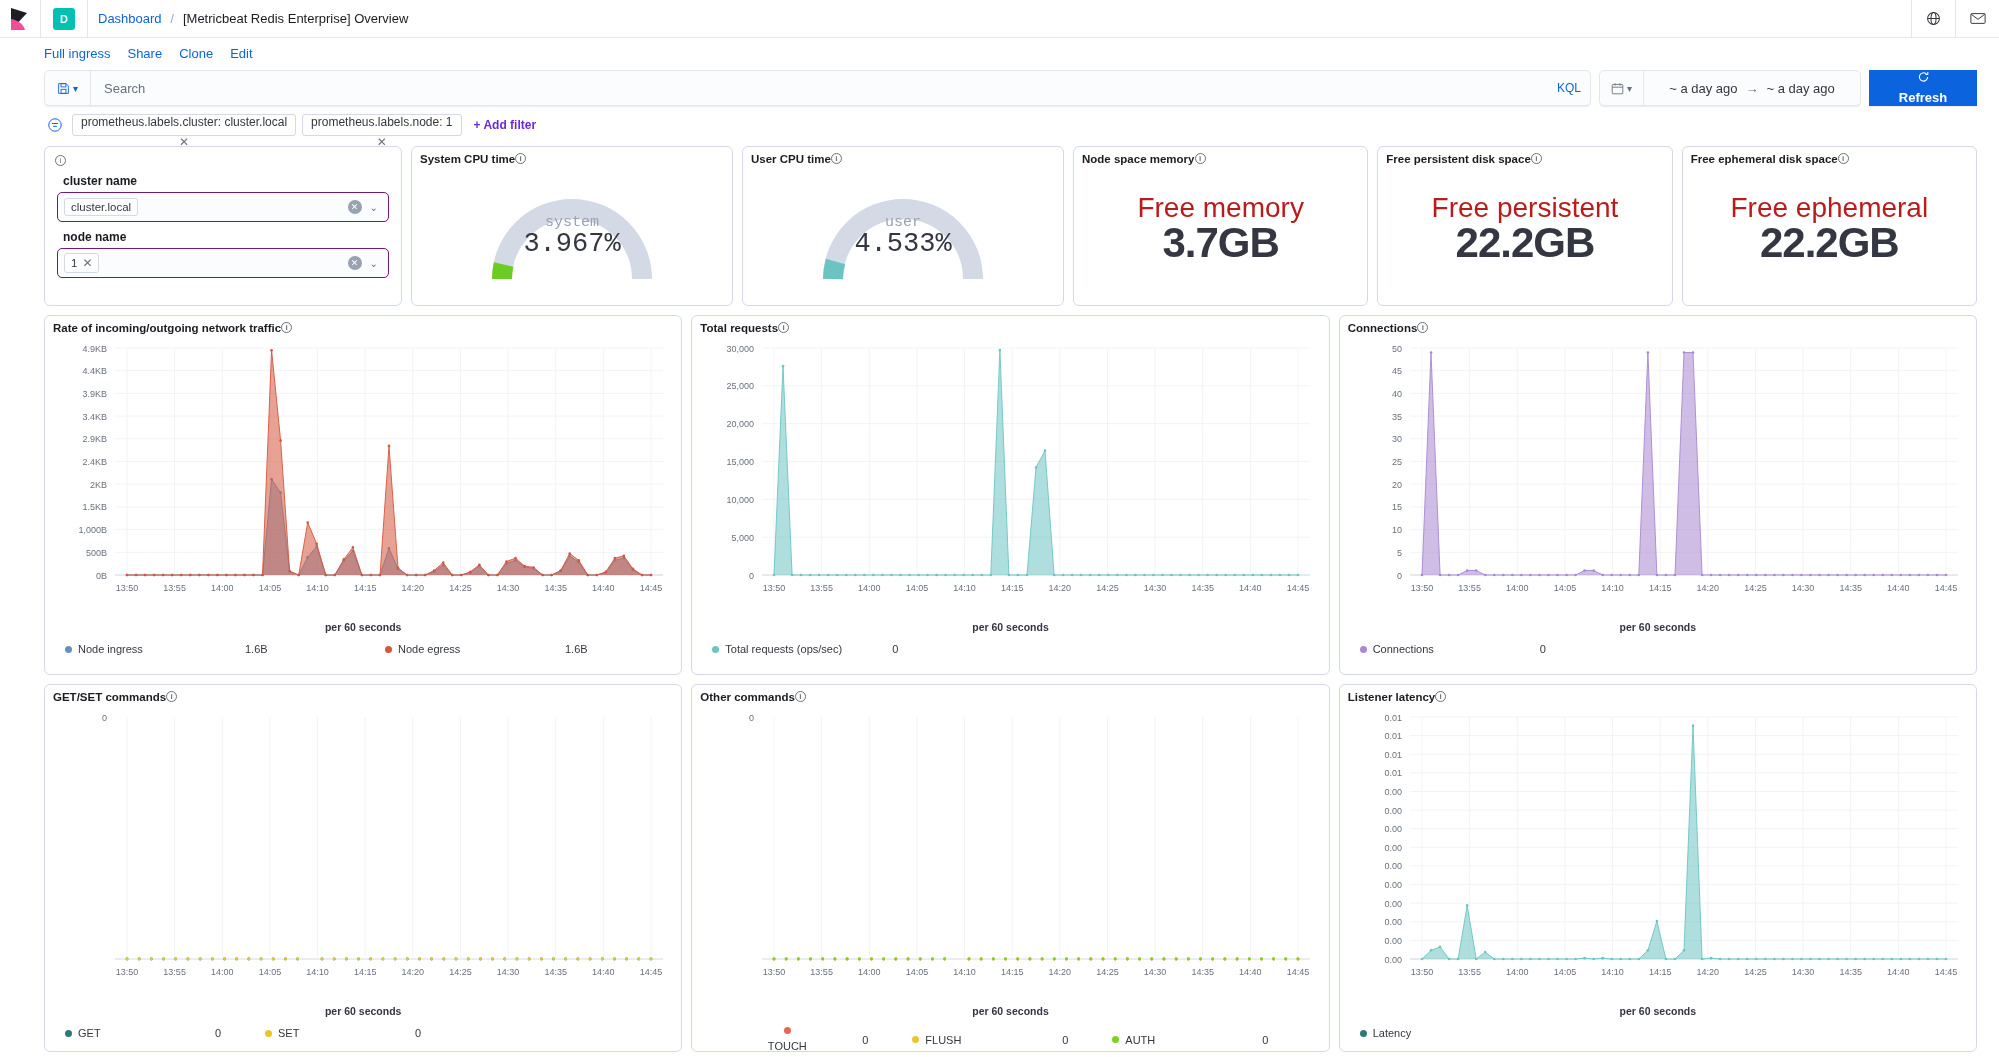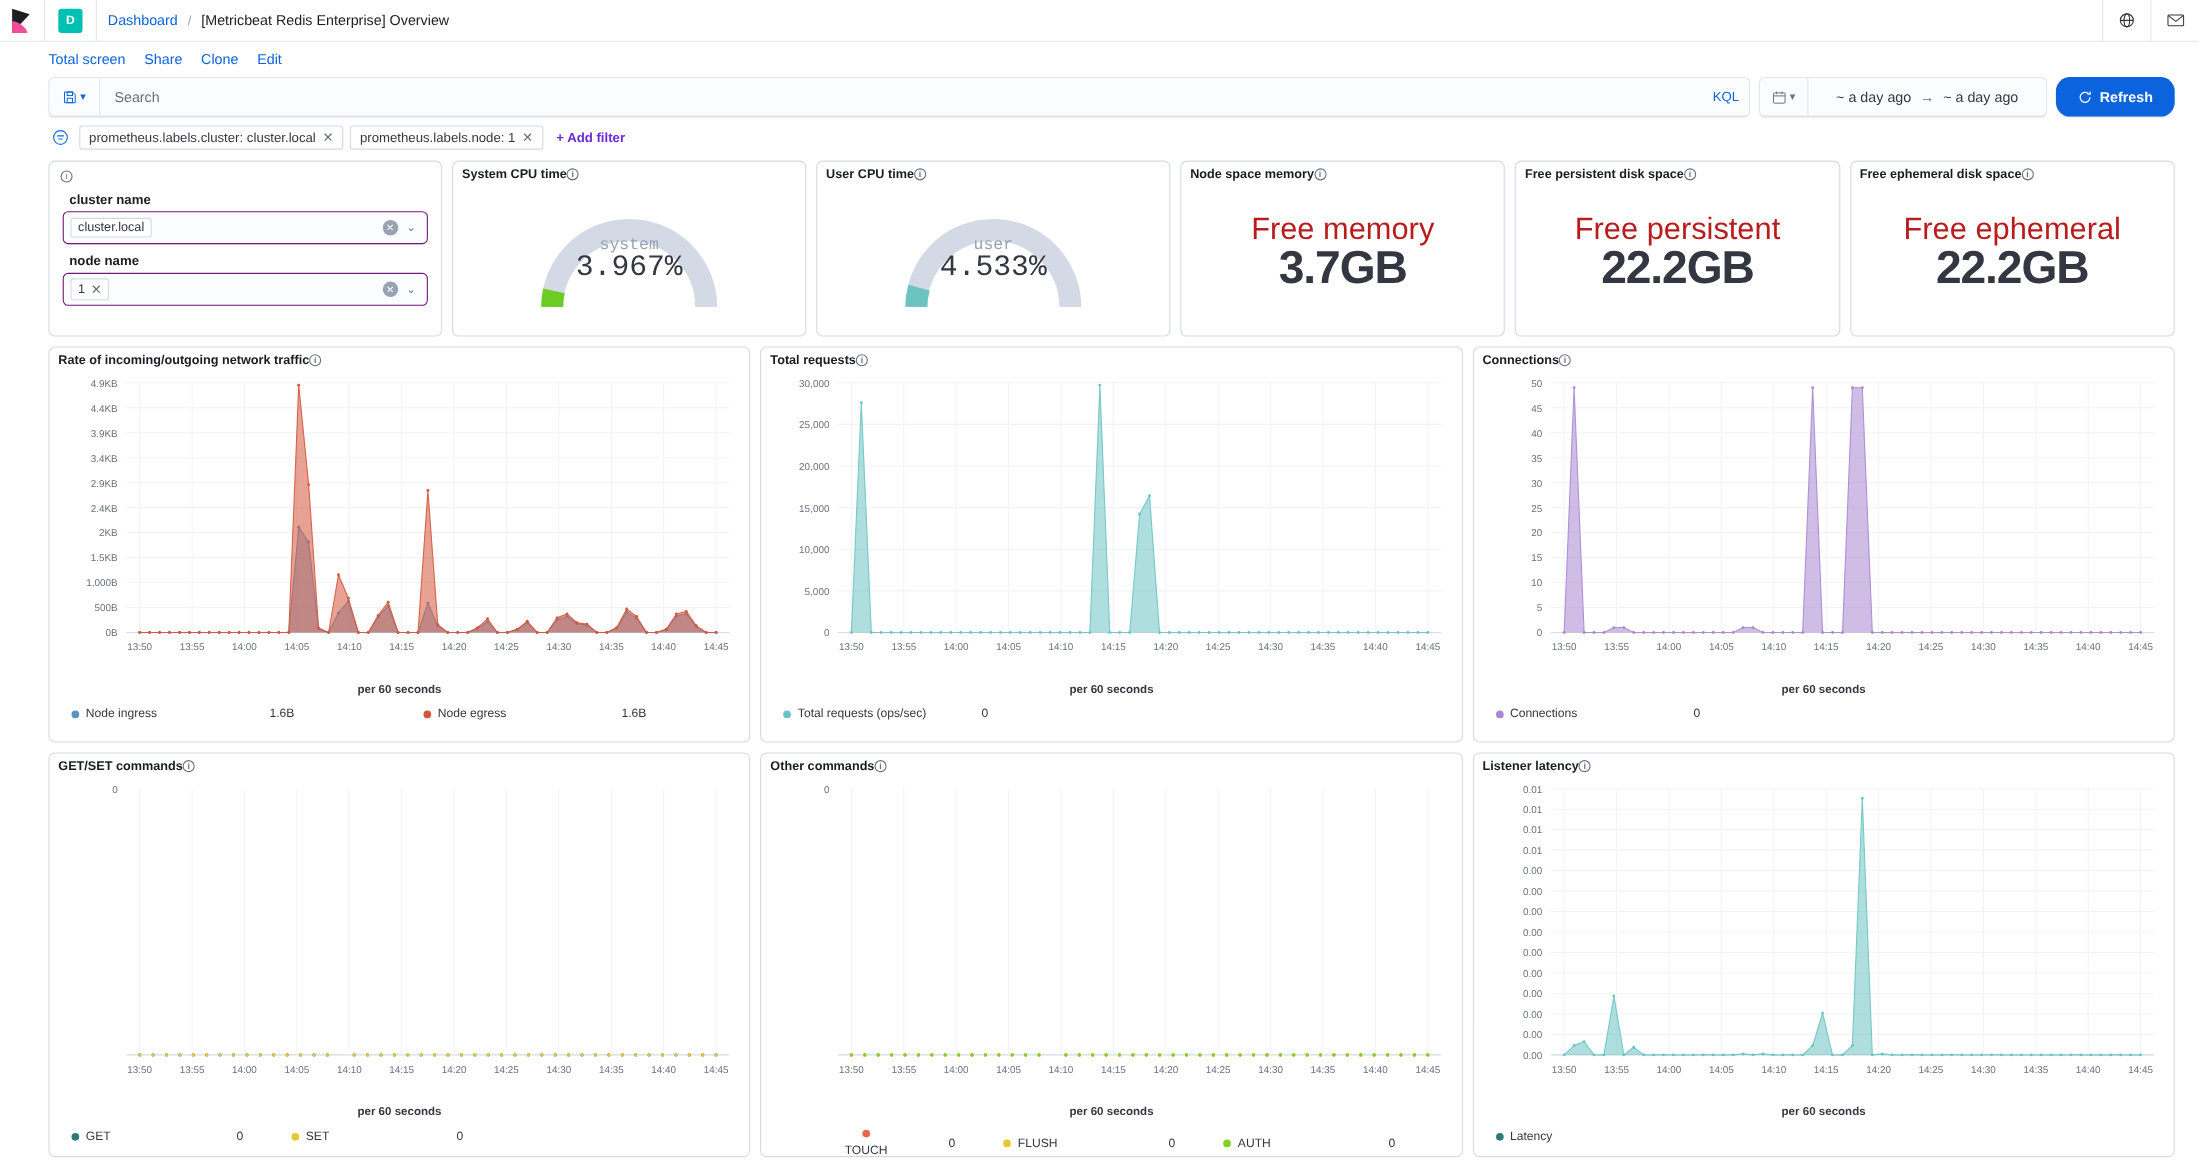--- a/index.html
+++ b/index.html
@@ -64,37 +64,39 @@
     width: 44px; height: 34px; display: flex; align-items: center; justify-content: center;
     gap: 3px; border-right: 1px solid #e3e6ec; cursor: pointer;
   }
   .dp-range {
     flex: 1; text-align: right; font-size: 13px; color: #343741;
     display: flex; align-items: center; justify-content: center; gap: 8px; cursor: pointer;
   }
   .arrow-r { color: #69707d; }
   .refresh-btn {
     height: 36px; min-width: 108px; background: #0b64dd; color: #fff;
-    border: none; border-radius: 13px; font-size: 13px; font-weight: 600;
+    border: none; border-radius: 0; font-size: 13px; font-weight: 600;
     display: flex; align-items: center; justify-content: center; gap: 7px;
     cursor: pointer; font-family: inherit;
     box-shadow: 0 1px 1px -1px rgba(152,162,179,0.2), 0 2px 2px -1px rgba(152,162,179,0.2);
+    flex-direction: column;
   }
 
   
   .filterbar { display: flex; align-items: center; gap: 6px; padding: 8px 22px 6px 44px; }
   .filter-opts-btn {
     width: 22px; height: 22px; border-radius: 3px; display: flex;
     align-items: center; justify-content: center; cursor: pointer;
   }
   .filter-pill {
     display: flex; align-items: center; gap: 6px; height: 22px;
     padding: 0 8px; background: #fff; border: 1px solid #d3dae6;
     border-radius: 3px; font-size: 12px; color: #343741; cursor: pointer;
     box-shadow: 0 1px 1px -1px rgba(152,162,179,0.2);
+    flex-direction: column;
   }
   .pill-x { color: #69707d; font-size: 12px; }
   .add-filter { font-size: 12px; color: #6d28d9; margin-left: 6px; cursor: pointer; font-weight: 600; }
 
   
   .dash { padding: 4px 22px 0 44px; }
   .row { display: flex; gap: 9px; margin-bottom: 9px; }
   .panel {
     background: #fff; border: 1px solid #d3dae6; border-radius: 6px;
     position: relative; overflow: hidden;
@@ -191,21 +193,21 @@
     <div class="top-icon-btn">
       <svg width="16" height="13" viewBox="0 0 18 14" fill="none" stroke="#343741" stroke-width="1.1">
         <rect x="1" y="1.5" width="16" height="11" rx="1"></rect>
           <path d="M1.4 2.2 L9 8 L16.6 2.2"></path>
       </svg>
     </div>
   </div>
 </div>
 
 <div class="appmenu">
-  <a>Total screen</a>
+  <a>Full ingress</a>
   <a>Share</a>
   <a>Clone</a>
   <a>Edit</a>
 </div>
 
 <div class="querybar">
   <div class="query-input-wrap">
     <div class="saved-q-btn">
       <svg width="13" height="13" viewBox="0 0 16 16" fill="none" stroke="#0b64dd" stroke-width="1.1">
         <path d="M2 2h9l3 3v9H2z"></path>

